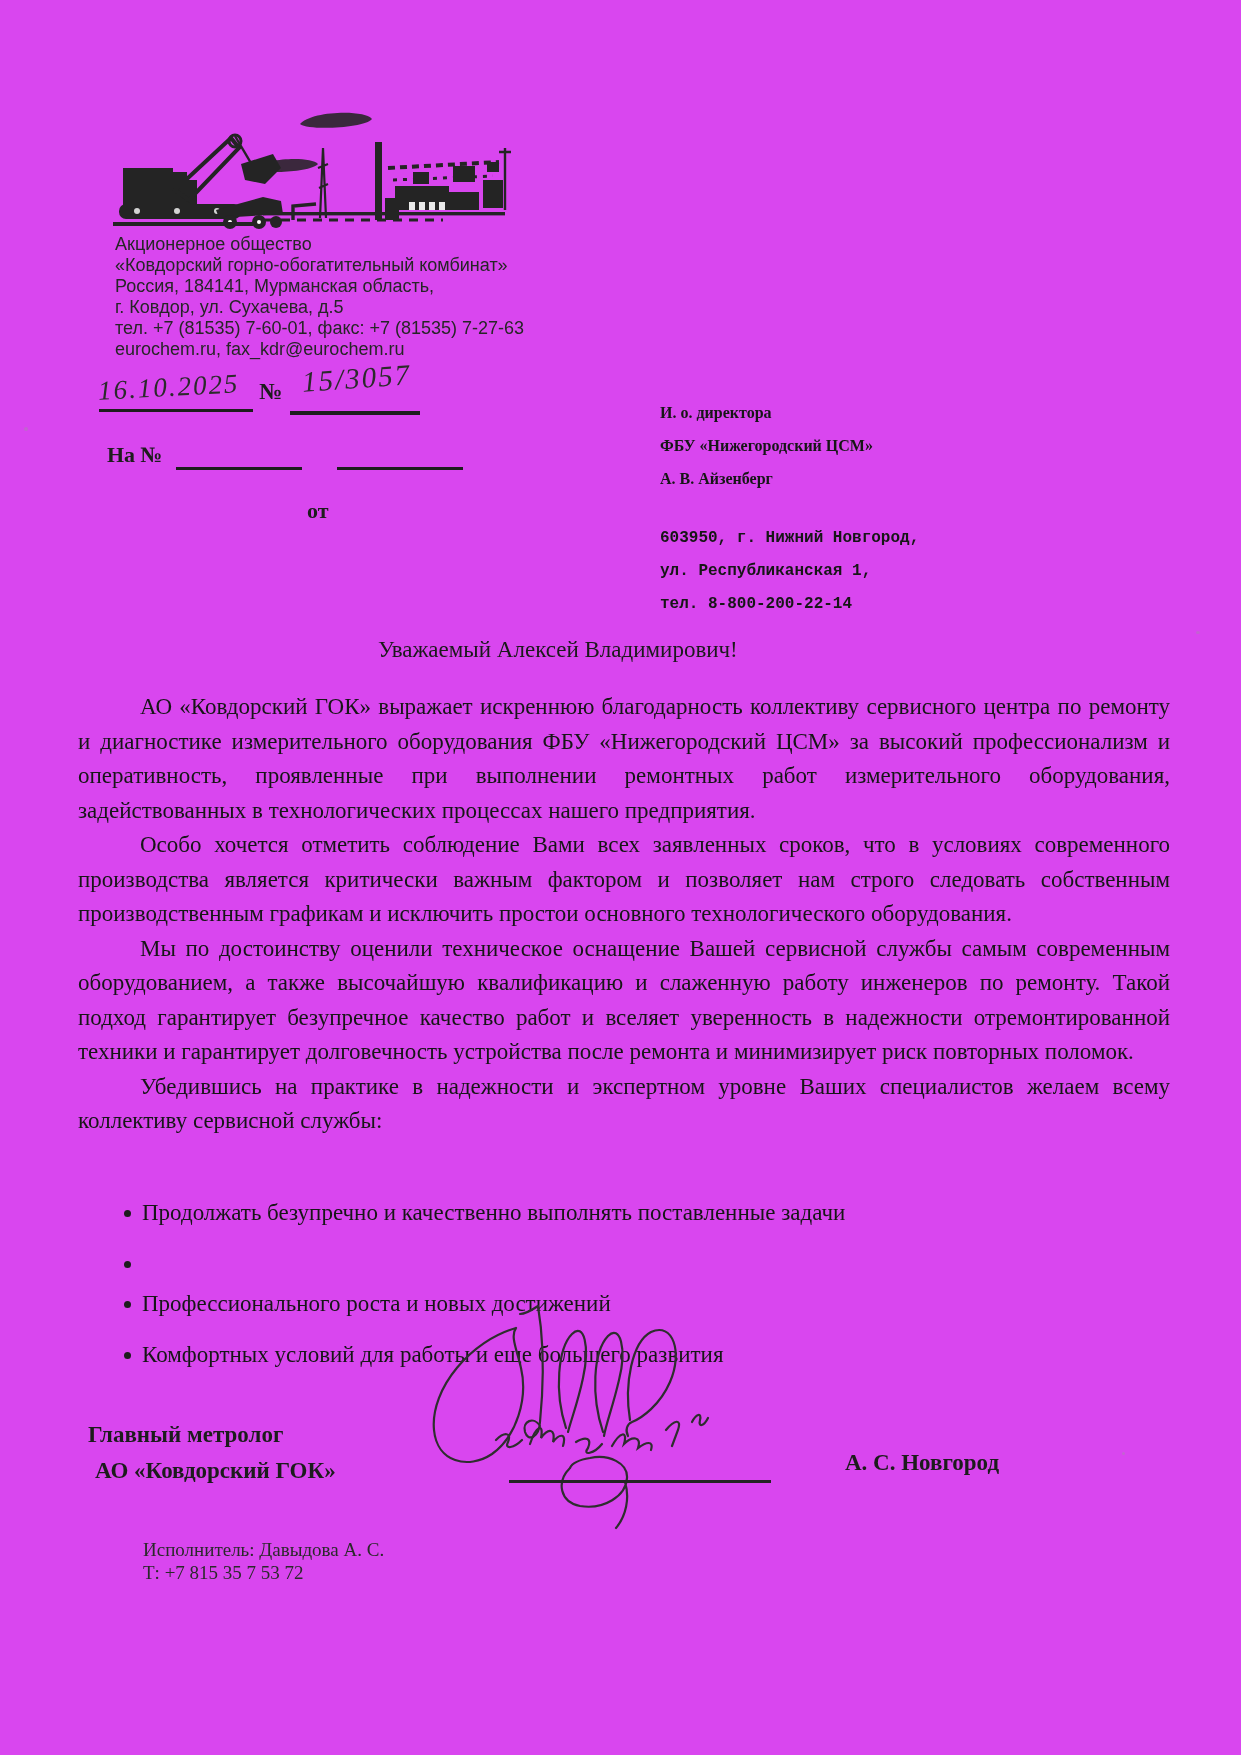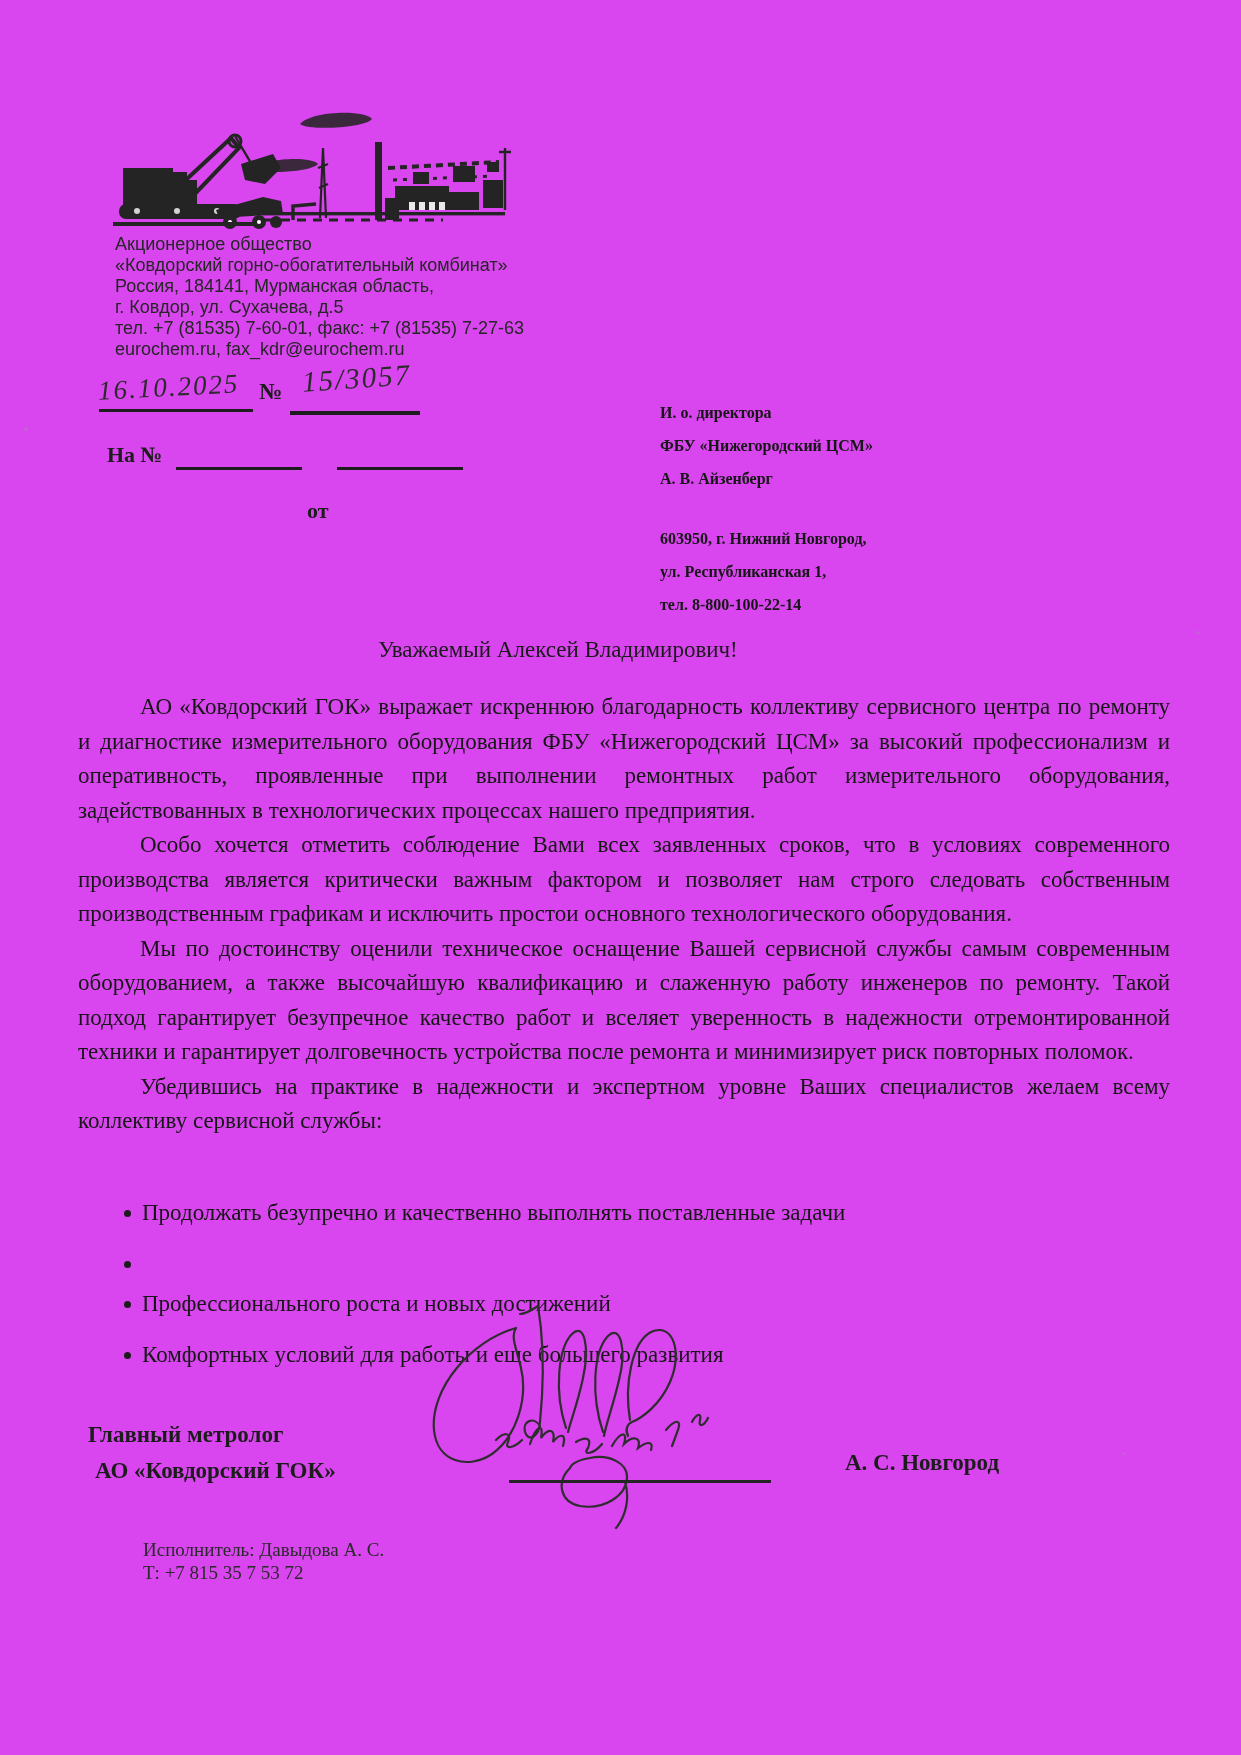--- a/index.html
+++ b/index.html
@@ -32,21 +32,21 @@
   .ref-label{position:absolute;font-weight:bold;font-size:22px;color:#1d1d1d;}
   .na-label{left:107px;top:442px;}
   .ot-label{left:307px;top:454px;margin-top:44px;}
   .ul-na1{left:176px;top:467px;width:126px;height:3px;}
   .ul-na2{left:337px;top:467px;width:126px;height:2.5px;}
   
   .recipient{
     position:absolute;left:660px;top:396px;
     font-weight:bold;font-size:16px;line-height:33px;color:#161616;
   }
-  .recipient .addr{margin-top:27px;}
+  .recipient .addr{margin-top:27px;font-family:Liberation Mono, monospace;}
   
   .salutation{position:absolute;left:378px;top:637px;font-size:23px;color:#1a1a1a;}
   .body-text{
     position:absolute;left:78px;top:690px;width:1092px;
     font-size:23px;line-height:34.5px;text-align:justify;color:#161616;
   }
   .body-text p{margin:0;text-indent:62px;}
   
   .wishes{position:absolute;left:124px;top:1198px;width:950px;
     list-style:none;margin:0;padding:0;font-size:23px;color:#161616;}
@@ -143,21 +143,21 @@
   <span class="ref-label ot-label">от</span>
   <div class="uline ul-na2"></div>
 
   <div class="recipient">
     <div>И. о. директора</div>
     <div>ФБУ «Нижегородский ЦСМ»</div>
     <div>А. В. Айзенберг</div>
     <div class="addr">
       <div>603950, г. Нижний Новгород,</div>
       <div>ул. Республиканская 1,</div>
-      <div>тел. 8-800-100-22-14</div>
+      <div>тел. 8-800-200-22-14</div>
     </div>
   </div>
 
   <div class="salutation">Уважаемый Алексей Владимирович!</div>
 
   <div class="body-text">
     <p>АО «Ковдорский ГОК» выражает искреннюю благодарность коллективу сервисного центра по ремонту и диагностике измерительного оборудования ФБУ «Нижегородский ЦСМ» за высокий профессионализм и оперативность, проявленные при выполнении ремонтных работ измерительного оборудования, задействованных в технологических процессах нашего предприятия.</p>
     <p>Особо хочется отметить соблюдение Вами всех заявленных сроков, что в условиях современного производства является критически важным фактором и позволяет нам строго следовать собственным производственным графикам и исключить простои основного технологического оборудования.</p>
     <p>Мы по достоинству оценили техническое оснащение Вашей сервисной службы самым современным оборудованием, а также высочайшую квалификацию и слаженную работу инженеров по ремонту. Такой подход гарантирует безупречное качество работ и вселяет уверенность в надежности отремонтированной техники и гарантирует долговечность устройства после ремонта и минимизирует риск повторных поломок.</p>
     <p>Убедившись на практике в надежности и экспертном уровне Ваших специалистов желаем всему коллективу сервисной службы:</p>

